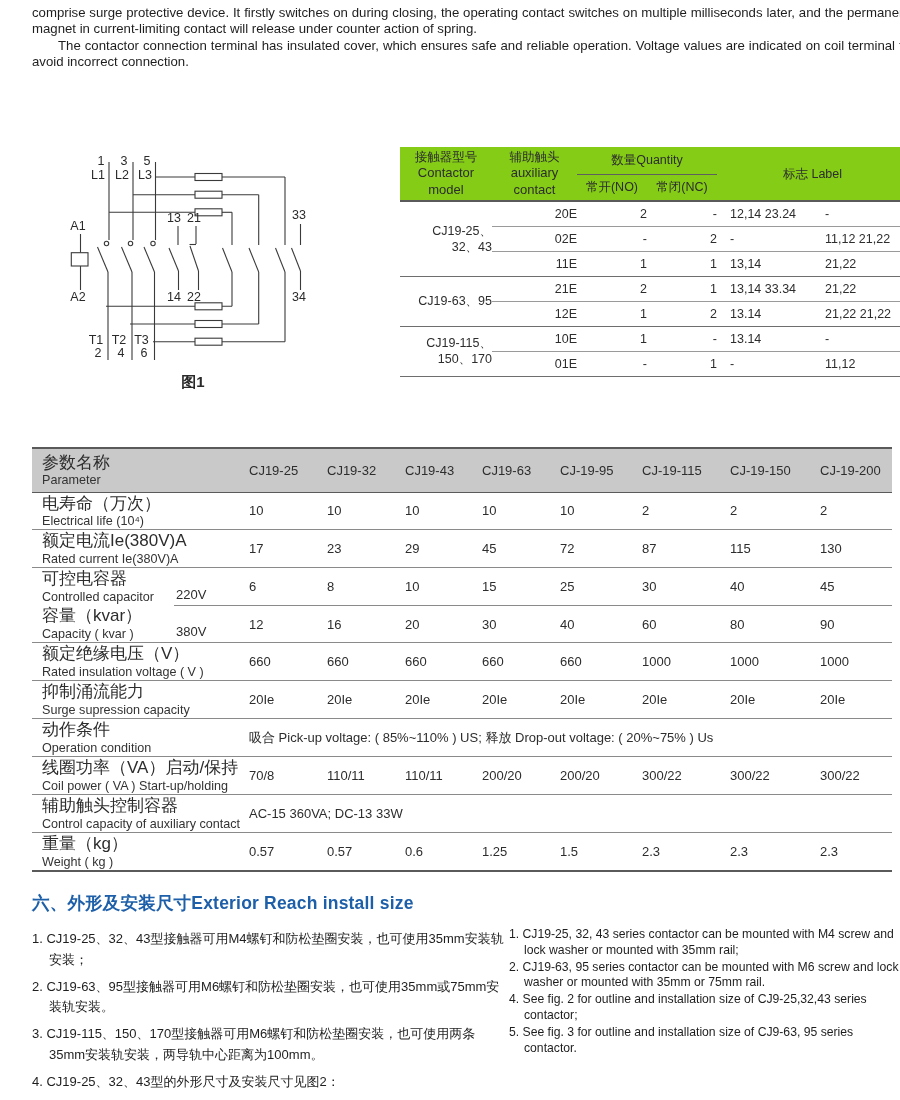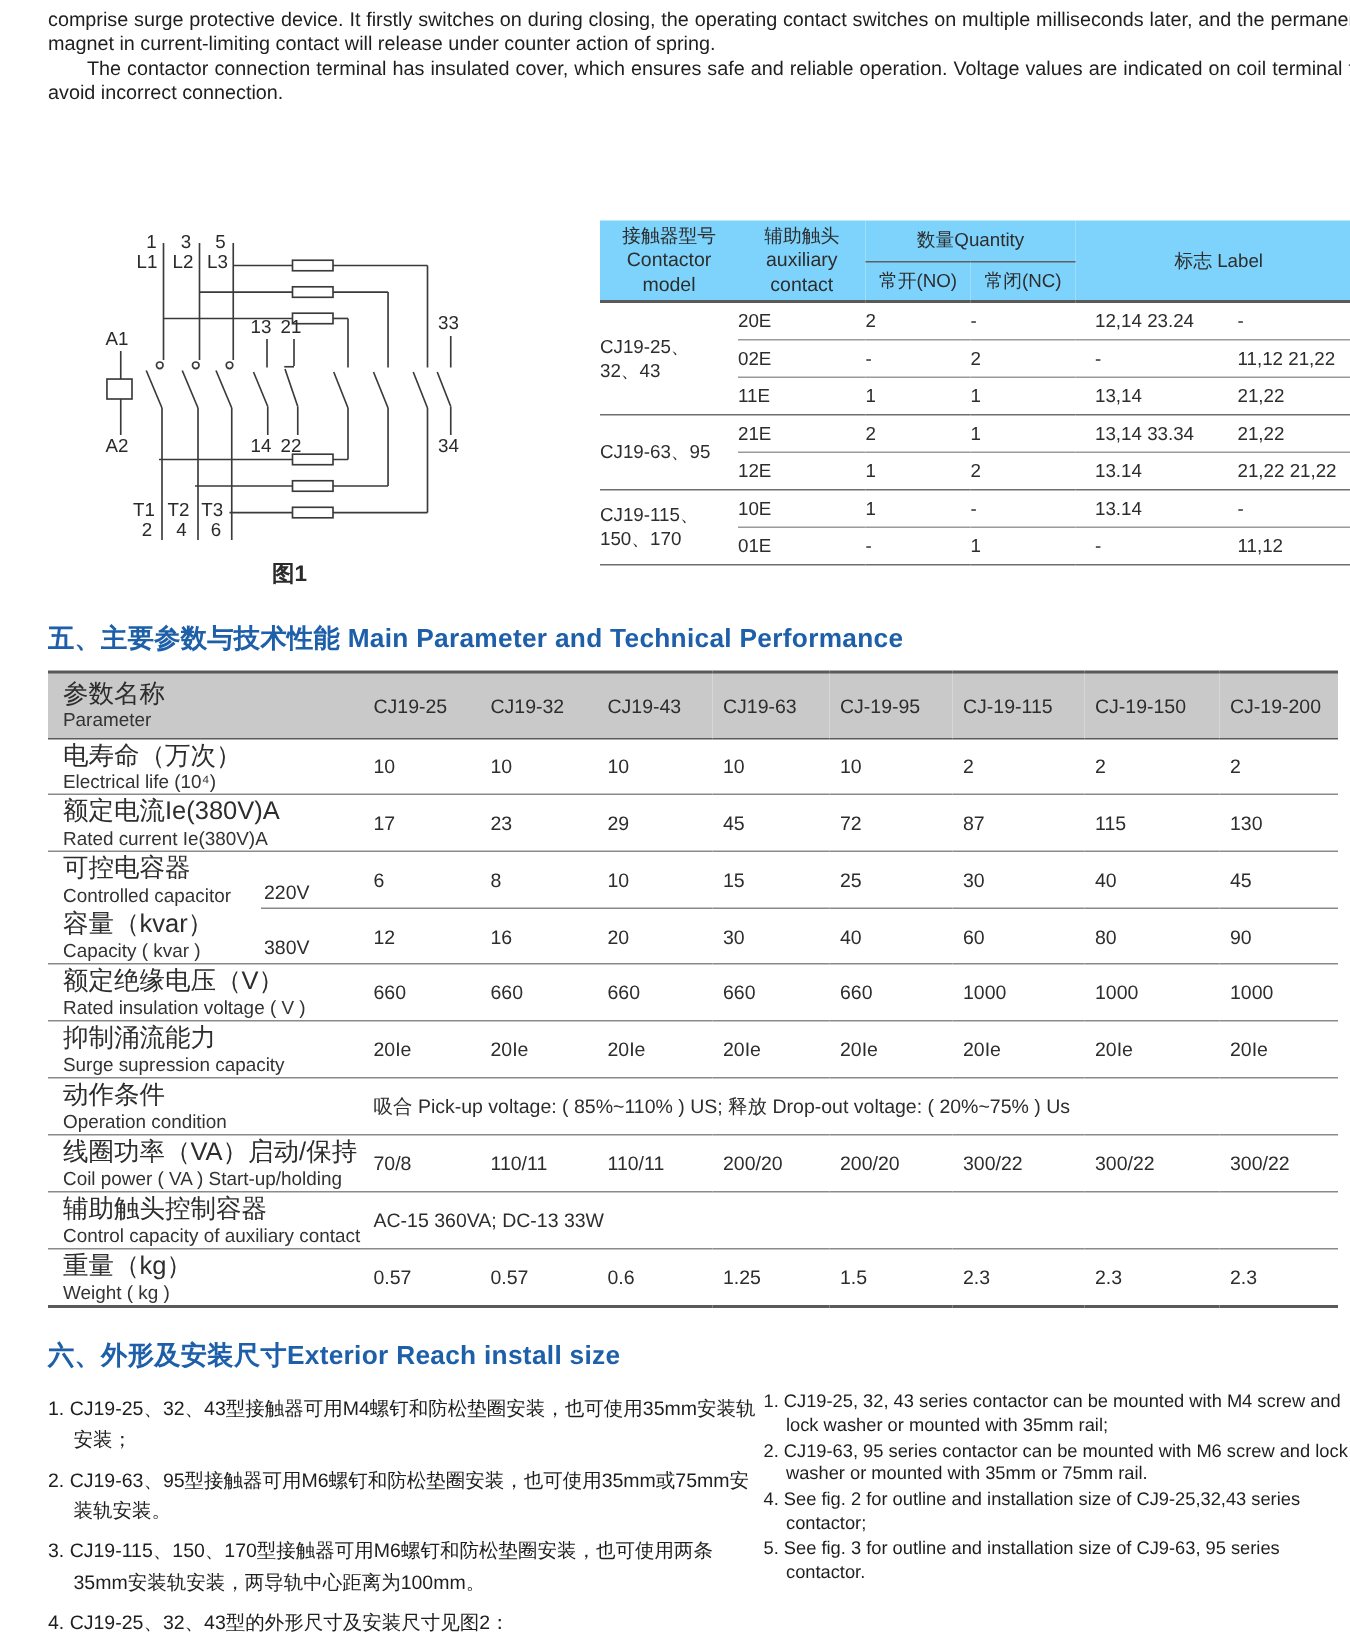--- a/index.html
+++ b/index.html
@@ -16,25 +16,25 @@
   .figwrap svg { width:100%; height:100%; }
   .figwrap text { font-family:"Liberation Sans","DejaVu Sans",sans-serif; font-size:12.5px; fill:#2a2a2a; }
   .figwrap text.cap { font-size:15px; font-weight:600; }
 
   
   table { border-collapse:collapse; table-layout:fixed; }
   th,td { font-weight:400; color:#2d2d2d; }
 
   
   .atable { position:absolute; left:388px; top:147px; width:508px; font-size:12.5px; }
-  .atable th { background:#7dd3fc; text-align:center; line-height:1.28; vertical-align:middle; border-bottom:2px solid #5a5a5a; padding:2px 0; }
+  .atable th { background:#84cc16; text-align:center; line-height:1.28; vertical-align:middle; border-bottom:2px solid #5a5a5a; padding:2px 0; }
   .atable th .en { font-size:13px; }
   .atable th.qty { border-bottom:1px solid #5f5f5f; height:24px; }
   .atable thead tr.sub th { height:24px; }
-  .atable td { height:25px; border-bottom:1px solid #9a9a9a; text-align:left; vertical-align:middle; }
+  .atable td { height:25px; border-bottom:1px solid #9a9a9a; text-align:right; vertical-align:middle; }
   .atable td.model { line-height:1.3; border-bottom:1.5px solid #6e6e6e; }
   .atable tr.glast td { border-bottom:1.5px solid #6e6e6e; }
   .atable td.lab { text-align:left; padding-left:13px; }
 
   
   .sechead { position:absolute; left:20px; font-size:17.5px; font-weight:700; color:#1d5fa9; letter-spacing:0.2px; }
 
   
   .ptable { position:absolute; left:20px; top:447px; width:860px; font-size:13px; border-top:2px solid #5a5a5a; }
   .ptable th { background:#c9c9c9; text-align:left; vertical-align:middle; border-bottom:1.5px solid #5a5a5a; height:44px; padding-left:7px; }
@@ -236,21 +236,20 @@
       <tr class="glast">
         <td>01E</td>
         <td>-</td>
         <td>1</td>
         <td class="lab">-</td>
         <td class="lab">11,12</td>
       </tr>
     </tbody>
   </table>
 
-  <div class="sechead" style="top:413px;">五、主要参数与技术性能 Main Parameter and Technical Performance</div>
 
   <table class="ptable">
     <colgroup>
         <col style="width:142px">
         <col style="width:68px">
         <col style="width:78px">
         <col style="width:78px">
         <col style="width:77px">
         <col style="width:78px">
         <col style="width:82px">

